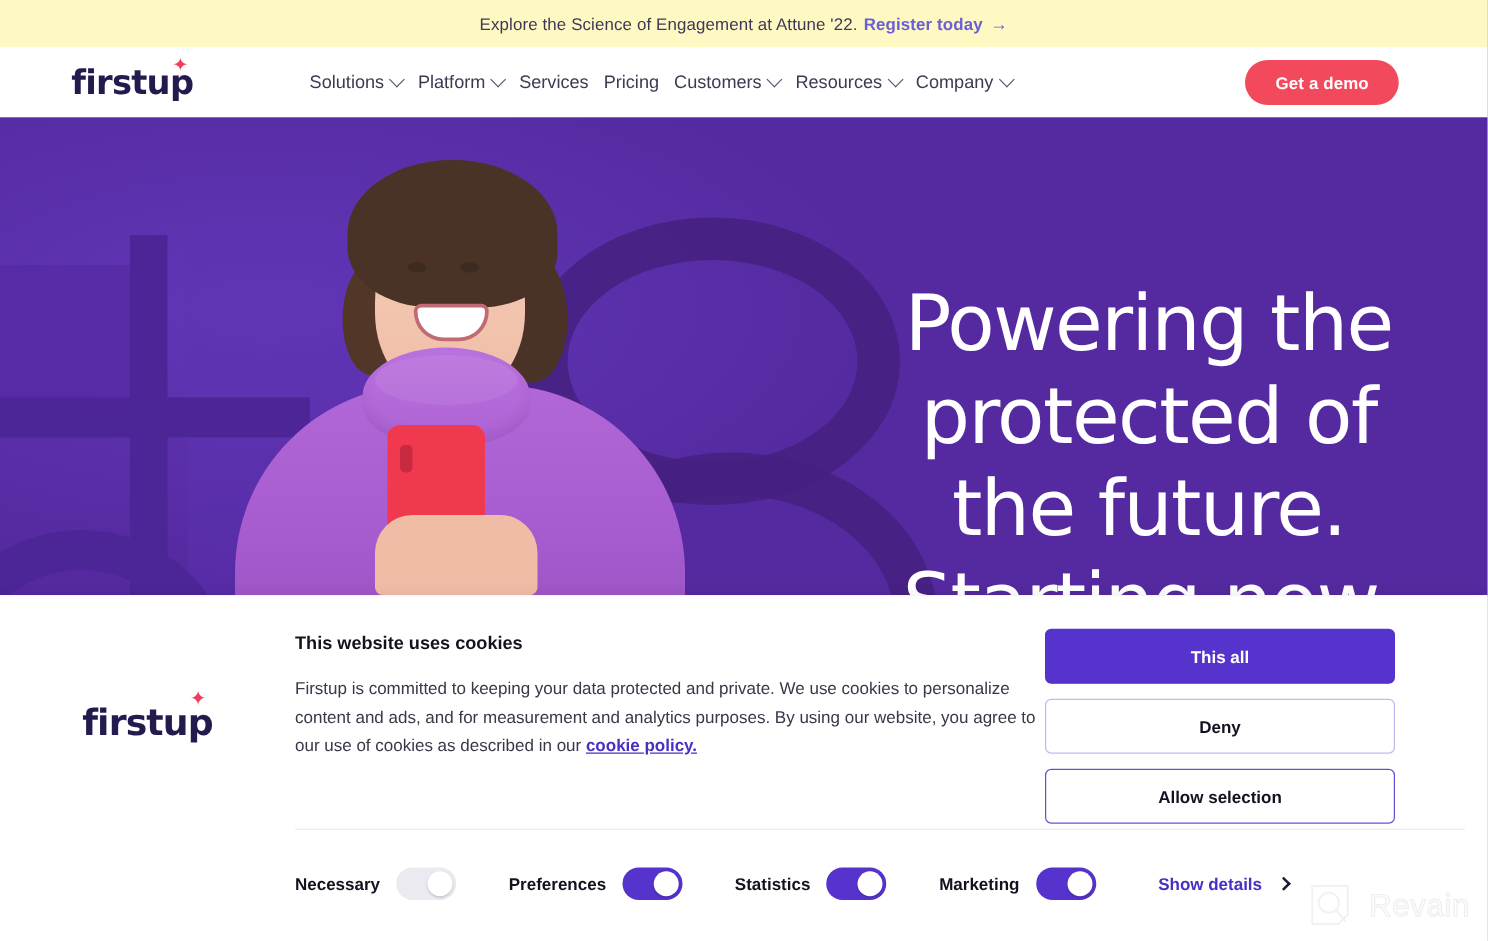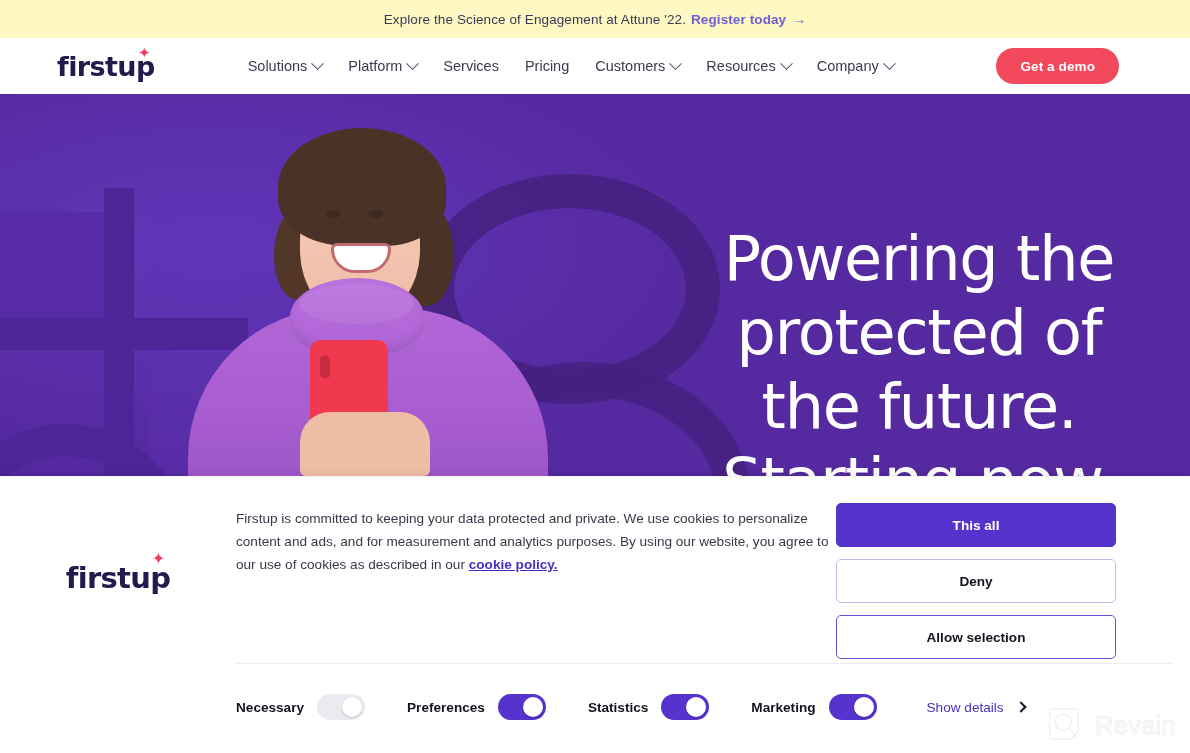--- a/index.html
+++ b/index.html
@@ -31,21 +31,21 @@
   .logo-wrap { margin-left:57px; position:relative; }
   .logo-text {
     font-size:27px; font-weight:700; color:#241a4e;
     letter-spacing:-.6px; font-family:"DejaVu Sans", sans-serif;
   }
   .logo-spark {
     position:absolute; left:81px; top:-4px;
     width:12px; height:12px; color:#ef3e5c; font-size:15px; line-height:12px;
   }
   .nav-links {
-    display:flex; align-items:flex-end; gap:26px;
+    display:flex; align-items:flex-end; gap:12px;
     margin-left:93px; font-size:14.5px; color:#3b3a52;
   }
   .nav-item {
     display:flex; align-items:center; gap:6px; cursor:pointer;
     color:#3b3a52; text-decoration:none; white-space:nowrap;
   }
   .caret {
     width:9px; height:9px; display:inline-block;
     border-right:1.6px solid #5a5870; border-bottom:1.6px solid #5a5870;
     transform:rotate(45deg) translate(-2px,-2px);
@@ -222,21 +222,21 @@
   .tgl.on  { background:#5533cc; }
   .tgl.off { background:#ebeaf0; }
   .tgl .knob {
     position:absolute; top:3px; width:20px; height:20px; border-radius:50%;
     background:#fff; box-shadow:0 1px 2px rgba(0,0,0,.2);
   }
   .tgl.on .knob  { right:3px; }
   .tgl.off .knob { right:3px; }
   .show-details {
     display:flex; align-items:center; gap:13px; margin-left:8px;
-    color:#4b2fc4; font-size:13.6px; font-weight:400; cursor:pointer;
+    color:#4b2fc4; font-size:13.6px; font-weight:700; cursor:pointer;
   }
   .chev {
     width:8px; height:8px; border-right:2.3px solid #1c1830;
     border-bottom:2.3px solid #1c1830; transform:rotate(-45deg);
   }
   
   .watermark {
     position:absolute; right:14px; bottom:6px;
     display:flex; align-items:center; gap:12px; opacity:.55;
   }
@@ -334,20 +334,21 @@
 </div>
 
 <div class="cookie">
 
   <div class="cookie-top">
     <div class="cookie-logo">
       <span class="lg">firstup<span class="sp">✦</span></span>
     </div>
 
     <div class="cookie-body">
+      <div class="cookie-title">This website uses cookies</div>
       <div class="cookie-text">
         <span>Firstup is committed to keeping your data protected and private. We use cookies to personalize content and ads, and for measurement and analytics purposes. By using our website, you agree to our use of cookies as described in our </span><a class="pol" href="#">cookie policy.</a>
       </div>
     </div>
 
     <div class="cookie-actions">
       <button class="btn btn-primary">This all</button>
       <button class="btn btn-outline-soft">Deny</button>
       <button class="btn btn-outline">Allow selection</button>
     </div>

